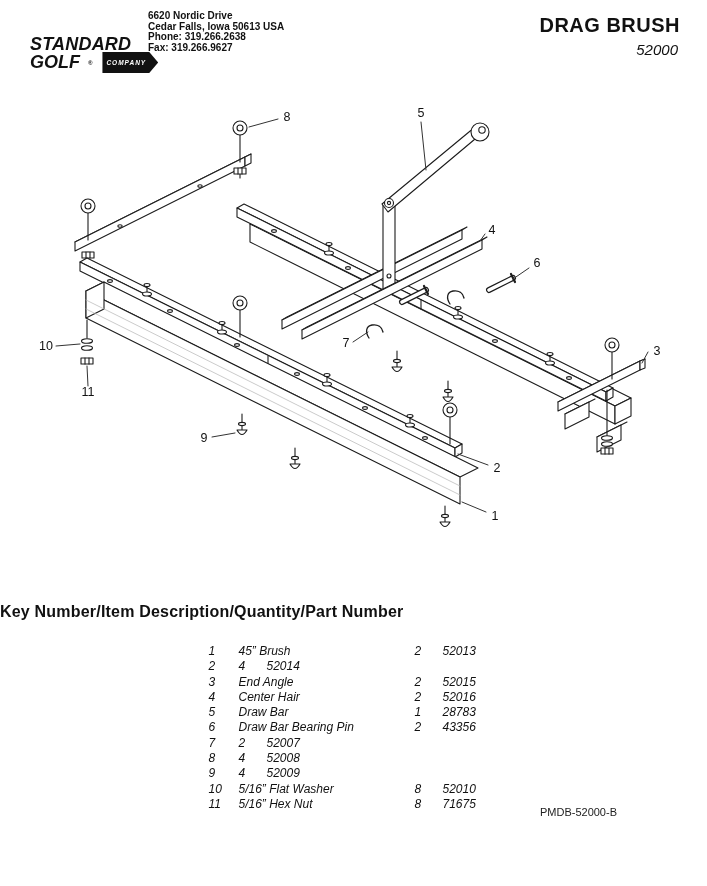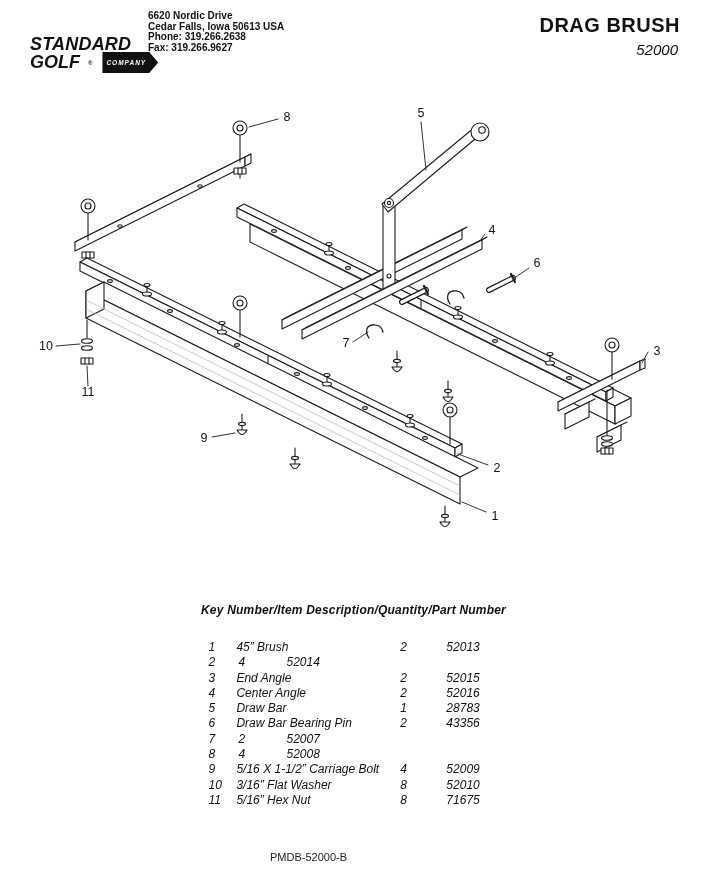--- a/index.html
+++ b/index.html
@@ -17,29 +17,29 @@
   .address { position:absolute; left:118px; top:1px; font-size:10px; font-weight:700; line-height:10.5px; white-space:nowrap; }
   .title-block { position:absolute; right:0; top:0; text-align:right; }
   .page-title { font-size:20px; font-weight:700; letter-spacing:0.5px; line-height:30px; }
   .model { font-size:15px; font-style:italic; margin-top:1px; padding-right:2px; }
 
   svg.diagram { position:absolute; left:0; top:0; }
   svg .callout { font-family:"Liberation Sans",sans-serif; font-size:12.5px; fill:#111; }
   svg .leader { stroke:#333; stroke-width:1; }
 
   .parts { position:absolute; left:0; top:603px; width:707px; }
-  .parts-heading { text-align:center; font-size:12px; font-weight:700; font-style:italic; letter-spacing:0.2px; }
+  .parts-heading { text-align:left; font-size:16px; font-weight:700; letter-spacing:0.2px; }
   .parts-rows { width:290px; margin:23px auto 0; font-style:italic; font-size:12px; line-height:15.3px; }
   .prow { display:flex; }
   .c-key { width:30px; }
   .c-description { width:176px; }
   .c-qty { width:28px; }
-  .c-part { width:56px;margin-left:20px; }
-
-  .footer { position:absolute; left:0; top:851px; width:617px; text-align:center; font-size:11px; color:#222; }
+  .c-part { width:56px; }
+
+  .footer { position:absolute; left:0; top:806px; width:617px; text-align:right; font-size:11px; color:#222; }
 </style>
 </head>
 <body>
 
 <div class="header">
   <div class="logo">
     <div class="logo-l1">STANDARD</div>
     <div class="logo-l2">
       <span>GOLF</span>
         <span class="reg">®</span>
@@ -298,21 +298,21 @@
         <div class="c-part">52014</div>
       </div>
       <div class="prow">
         <div class="c-key">3</div>
         <div class="c-description">End Angle</div>
         <div class="c-qty">2</div>
         <div class="c-part">52015</div>
       </div>
       <div class="prow">
         <div class="c-key">4</div>
-        <div class="c-description">Center Angle</div>
+        <div class="c-description">Center Hair</div>
         <div class="c-qty">2</div>
         <div class="c-part">52016</div>
       </div>
       <div class="prow">
         <div class="c-key">5</div>
         <div class="c-description">Draw Bar</div>
         <div class="c-qty">1</div>
         <div class="c-part">28783</div>
       </div>
       <div class="prow">
@@ -326,27 +326,26 @@
         <div class="c-qty">2</div>
         <div class="c-part">52007</div>
       </div>
       <div class="prow">
         <div class="c-key">8</div>
         <div class="c-qty">4</div>
         <div class="c-part">52008</div>
       </div>
       <div class="prow">
         <div class="c-key">9</div>
-        <div class="c-description">5/16 X 1-1/2” Carriage Bolt</div>
         <div class="c-qty">4</div>
         <div class="c-part">52009</div>
       </div>
       <div class="prow">
         <div class="c-key">10</div>
-        <div class="c-description">3/16” Flat Washer</div>
+        <div class="c-description">5/16” Flat Washer</div>
         <div class="c-qty">8</div>
         <div class="c-part">52010</div>
       </div>
       <div class="prow">
         <div class="c-key">11</div>
         <div class="c-description">5/16” Hex Nut</div>
         <div class="c-qty">8</div>
         <div class="c-part">71675</div>
       </div>
     </div>

